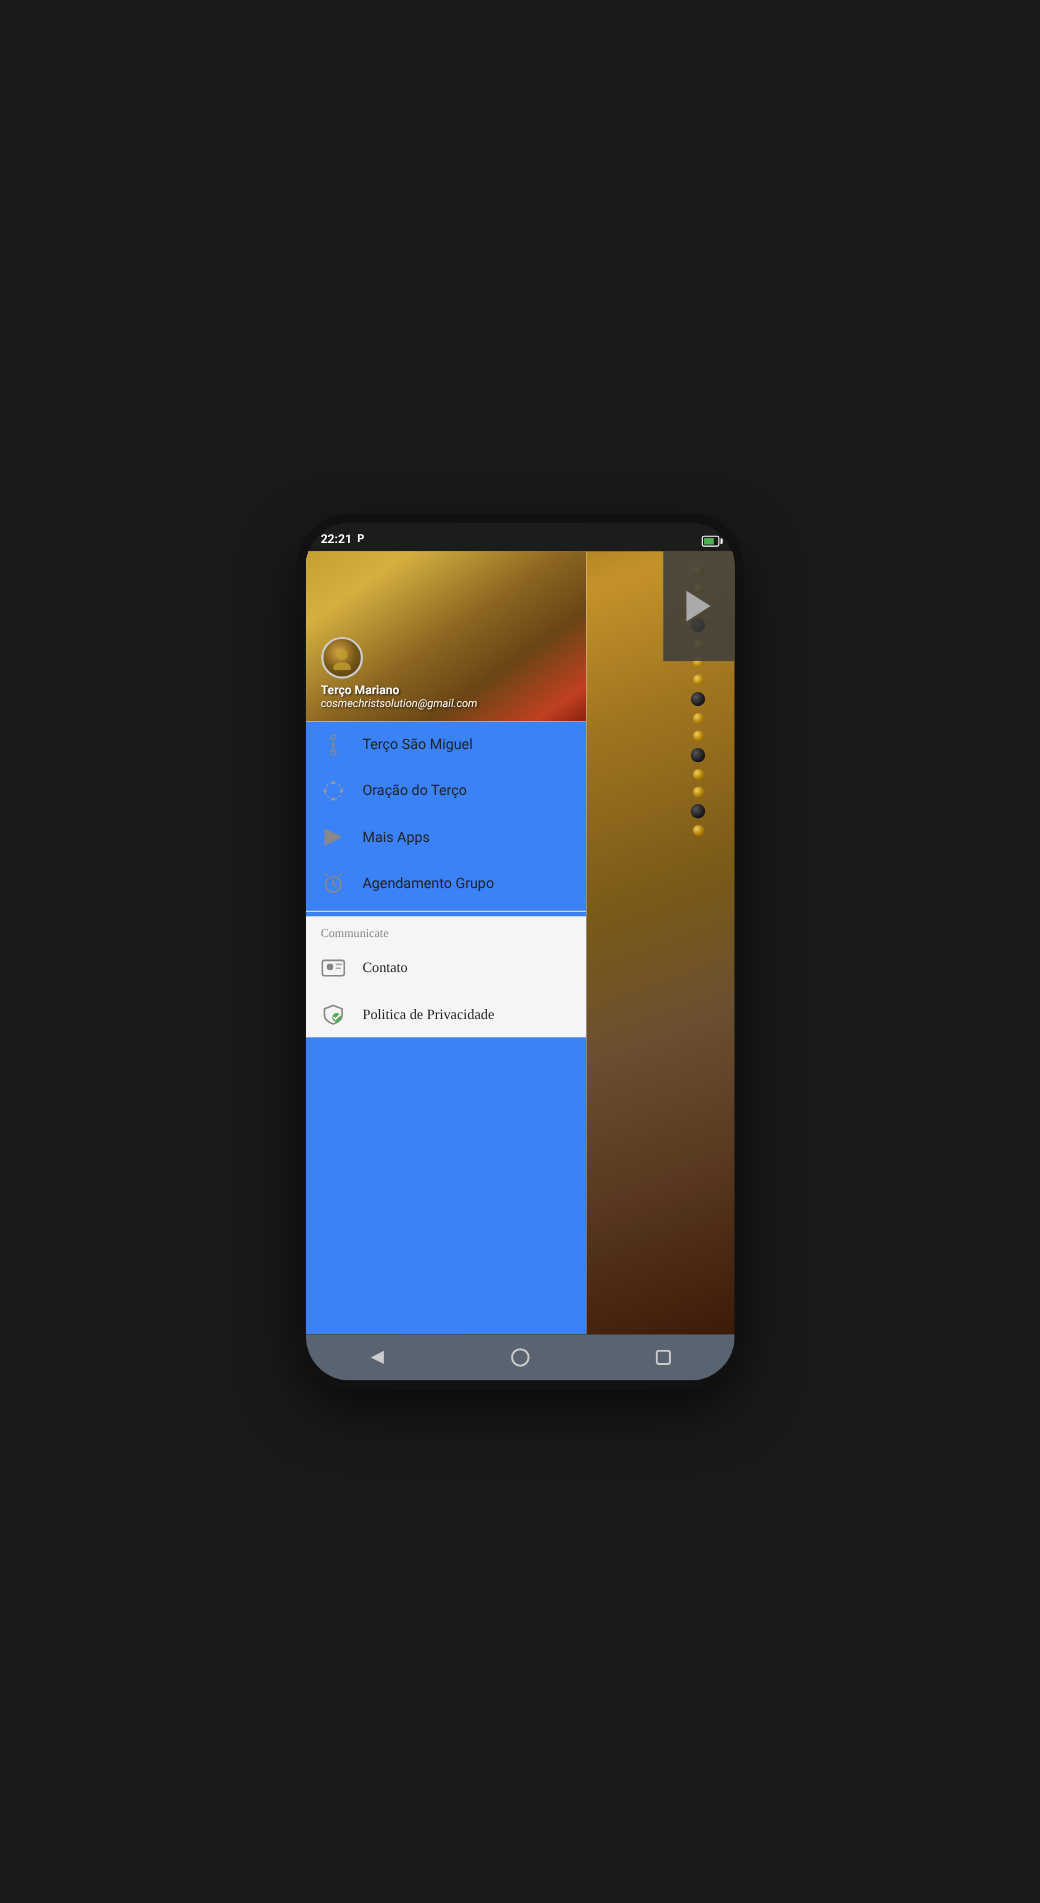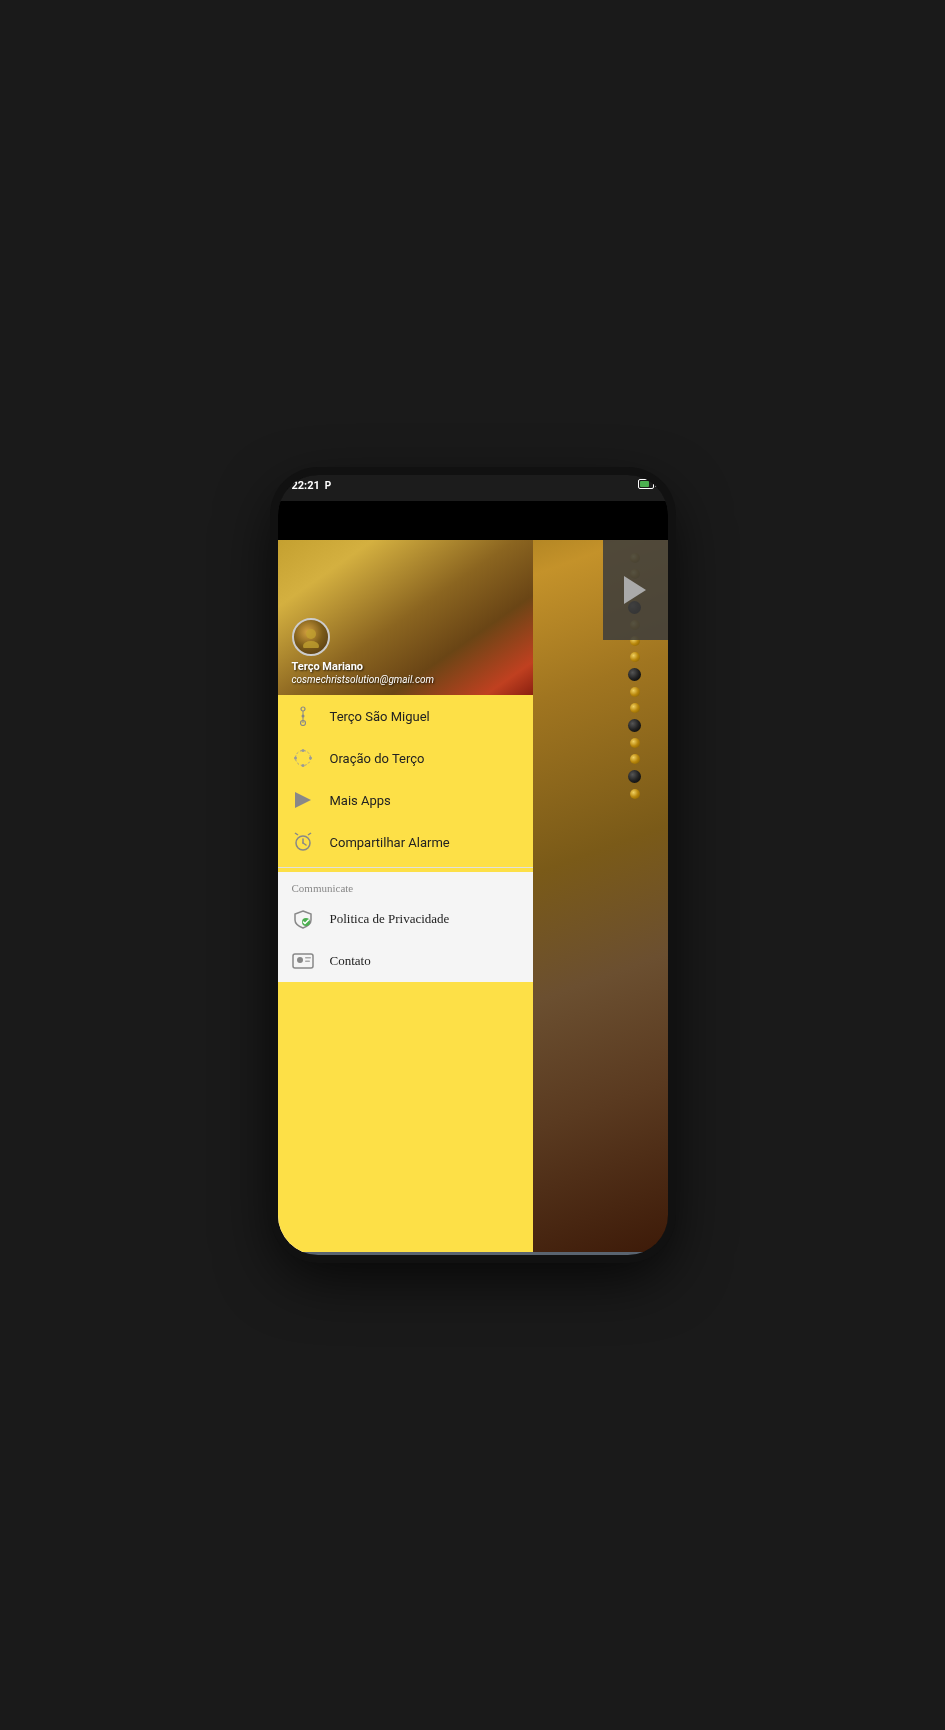--- a/index.html
+++ b/index.html
@@ -40,21 +40,21 @@
       height: 100%;
       background: #000;
       overflow: hidden;
       position: relative;
     }
 
     
     .status-bar {
       display: flex;
       justify-content: space-between;
-      align-items: flex-start;
+      align-items: flex-end;
       background: #1c1c1c;
       padding: 4px 14px;
       height: 26px;
       z-index: 20;
       position: relative;
     }
 
     .status-left {
       display: flex;
       align-items: center;
@@ -107,21 +107,20 @@
       width: 80%;
       border-radius: 1px;
     }
 
     
     .content-area {
       display: flex;
       position: relative;
       height: calc(100% - 26px - 42px);
       overflow: hidden;
-      margin-top: 39px;
     }
 
     
     .background-image {
       position: absolute;
       right: 0;
       top: 0;
       width: 100%;
       height: 100%;
       background: linear-gradient(160deg, #8B6914 0%, #c4922a 15%, #a07520 30%, #7a5a18 50%, #6b4f30 65%, #5a3a20 80%, #3d1a08 100%);
@@ -244,21 +243,21 @@
       color: #fff;
       font-size: 10px;
       text-shadow: 1px 1px 2px rgba(0,0,0,0.7);
       font-style: italic;
     }
 
     
     .drawer-menu {
       flex: 1;
       overflow-y: auto;
-      background: #fde047;
+      background: #3b82f6;
     }
 
     .menu-item {
       display: flex;
       align-items: center;
       padding: 10px 14px;
       gap: 16px;
       cursor: pointer;
       border: none;
       background: transparent;
@@ -426,51 +425,51 @@
           <div class="menu-item">
             <div class="menu-icon">
               <svg width="20" height="20" viewBox="0 0 20 20">
                 <circle cx="10" cy="11" r="7" fill="none" stroke="#888" stroke-width="1.5"></circle>
                 <line x1="10" y1="11" x2="10" y2="7" stroke="#888" stroke-width="1.5" stroke-linecap="round"></line>
                 <line x1="10" y1="11" x2="13" y2="13" stroke="#888" stroke-width="1.5" stroke-linecap="round"></line>
                 <line x1="5" y1="3" x2="2" y2="1" stroke="#888" stroke-width="1.5"></line>
                 <line x1="15" y1="3" x2="18" y2="1" stroke="#888" stroke-width="1.5"></line>
               </svg>
             </div>
-            <span class="menu-label">Compartilhar Alarme</span>
+            <span class="menu-label">Agendamento Grupo</span>
           </div>
 
           <div class="menu-divider"></div>
 
           <div class="communicate-section">
             <div class="section-header">Communicate</div>
-
-            <div class="menu-item">
-              <div class="menu-icon">
-                <svg width="20" height="20" viewBox="0 0 20 20">
-                  <path d="M10 2 L18 5 L18 11 Q18 16 10 19 Q2 16 2 11 L2 5 Z" fill="none" stroke="#888" stroke-width="1.5"></path>
-                  <circle cx="13" cy="13" r="4" fill="#4caf50"></circle>
-                  <polyline points="10.5,13 12,14.5 15.5,11" fill="none" stroke="#fff" stroke-width="1.5" stroke-linecap="round" stroke-linejoin="round"></polyline>
-                </svg>
-              </div>
-              <span class="menu-label">Politica de Privacidade</span>
-            </div>
 
             <div class="menu-item">
               <div class="menu-icon">
                 <svg width="22" height="18" viewBox="0 0 22 18">
                   <rect x="1" y="2" width="20" height="14" rx="2" fill="none" stroke="#888" stroke-width="1.5"></rect>
                   <circle cx="8" cy="8" r="3" fill="#888"></circle>
                   <rect x="13" y="5" width="6" height="1.5" rx="0.7" fill="#aaa"></rect>
                   <rect x="13" y="8.5" width="5" height="1.5" rx="0.7" fill="#aaa"></rect>
                 </svg>
               </div>
               <span class="menu-label">Contato</span>
             </div>
 
+            <div class="menu-item">
+              <div class="menu-icon">
+                <svg width="20" height="20" viewBox="0 0 20 20">
+                  <path d="M10 2 L18 5 L18 11 Q18 16 10 19 Q2 16 2 11 L2 5 Z" fill="none" stroke="#888" stroke-width="1.5"></path>
+                  <circle cx="13" cy="13" r="4" fill="#4caf50"></circle>
+                  <polyline points="10.5,13 12,14.5 15.5,11" fill="none" stroke="#fff" stroke-width="1.5" stroke-linecap="round" stroke-linejoin="round"></polyline>
+                </svg>
+              </div>
+              <span class="menu-label">Politica de Privacidade</span>
+            </div>
+
 
           </div>
         </div>
       </div>
     </div>
 
     <div class="bottom-nav">
       <div class="nav-btn">
         <svg width="16" height="16" viewBox="0 0 16 16">
           <polygon points="14,2 2,8 14,14" fill="#ccc"></polygon>

